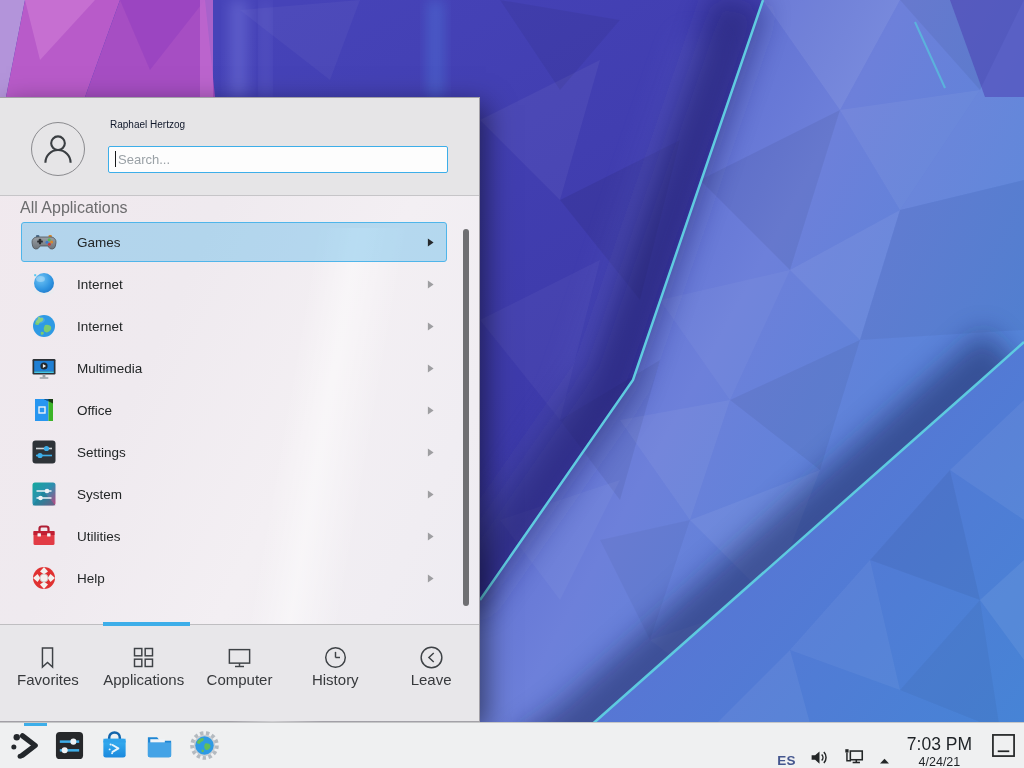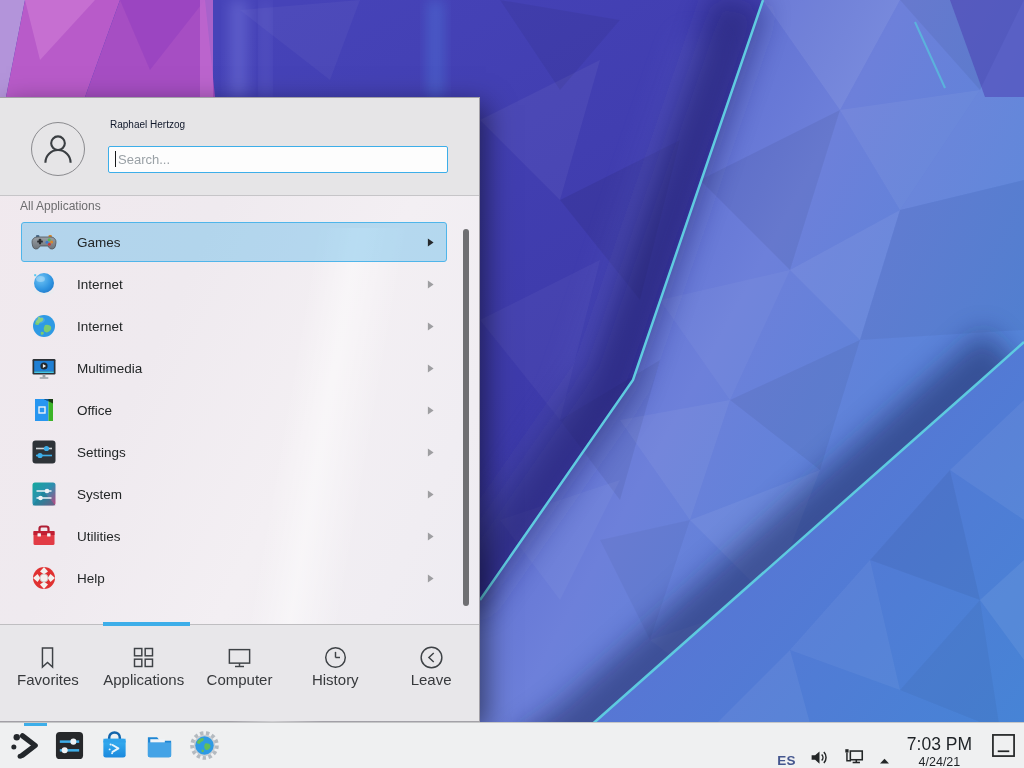--- a/index.html
+++ b/index.html
@@ -29,21 +29,21 @@
   }
   #user-name{position:absolute;left:110px;top:21px;font-size:10px;color:#0f172a;}
   #search-wrap{position:absolute;left:108px;top:48px;width:340px;height:27px;}
   #search-input{
     width:100%;height:100%;box-sizing:border-box;border:1px solid #3daee9;border-radius:2px;
     background:#fdfdfd;padding:0 8px 0 9px;font-size:13px;color:#232627;outline:none;
     font-family:"Liberation Sans","DejaVu Sans",sans-serif;
   }
   #search-input::placeholder{color:#9aa1a6;}
   #search-caret{position:absolute;left:7px;top:5px;width:1px;height:16px;background:#16181a;}
-  #section-label{position:absolute;left:20px;top:101px;font-size:12px;color:#6c6c6e;}
+  #section-label{position:absolute;left:20px;top:101px;font-size:16px;color:#6c6c6e;}
   #category-list{position:absolute;left:21px;top:124px;width:426px;height:407px;overflow:hidden;}
   .row{
     height:40px;margin-bottom:2px;display:flex;align-items:center;
     border:1px solid transparent;border-radius:3px;box-sizing:border-box;padding-left:9px;
   }
   .row.selected{background:rgba(61,174,233,.34);border-color:#4fb5ea;}
   .cicon{width:26px;height:26px;flex:0 0 26px;}
   .clabel{margin-left:20px;font-size:13.5px;color:#232627;}
   .arrow{margin-left:auto;margin-right:12px;width:7px;height:9px;fill:#9e9ea1;}
   .row.selected .arrow{fill:#26292c;}

